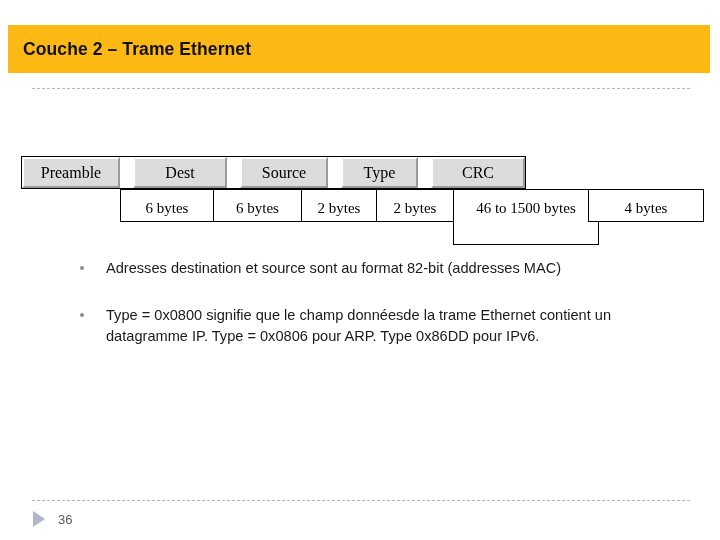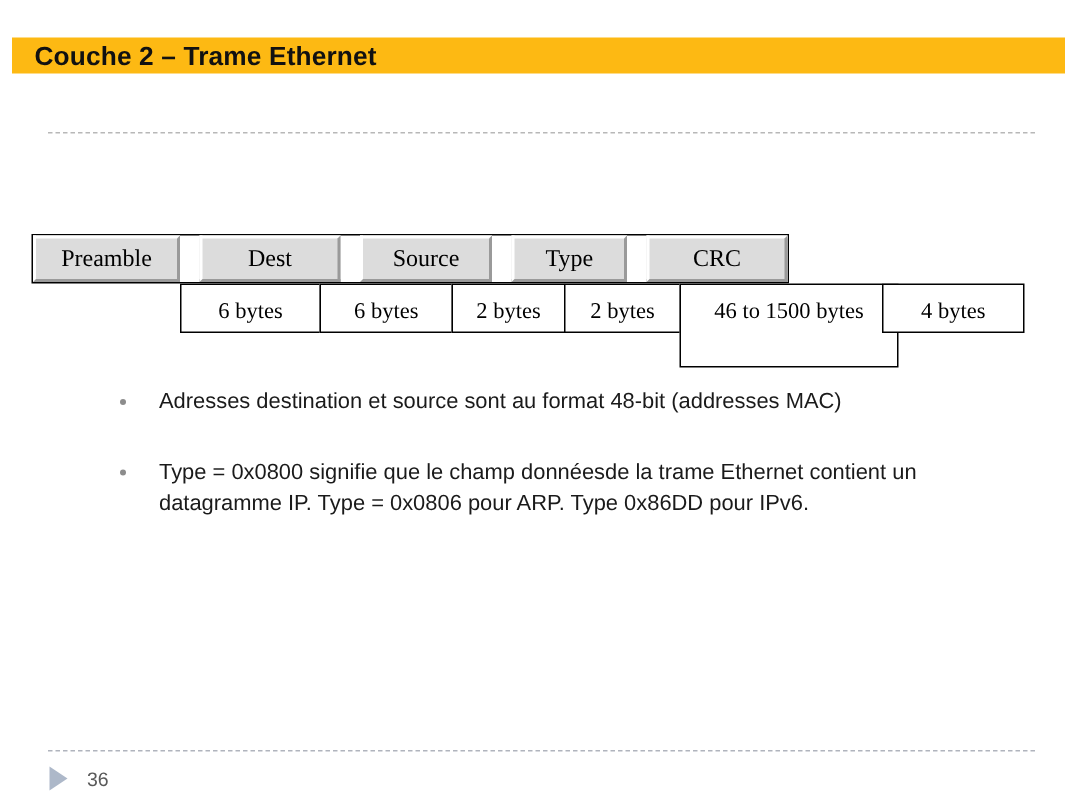--- a/index.html
+++ b/index.html
@@ -14,21 +14,21 @@
     overflow: hidden;
     font-family: "Liberation Sans", sans-serif;
   }
 
   
   .title-bar {
     position: absolute;
     left: 8px;
     top: 25px;
     width: 702px;
-    height: 24px;
+    height: 48px;
     background: #FDB913;
     display: flex;
     align-items: center;
   }
   .title-text {
     margin-left: 15px;
     font-size: 17.5px;
     font-weight: bold;
     color: #111111;
     letter-spacing: 0.1px;
@@ -210,31 +210,31 @@
     </div>
     <div class="bcell short" style="left:280px; width:76px">
       <span>2 bytes</span>
     </div>
     <div class="bcell short" style="left:355px; width:78px">
       <span>2 bytes</span>
     </div>
     <div class="bcell tall" style="left:432px; width:146px">
       <span style="display:block;max-width:105px">46 to 1500 bytes</span>
     </div>
-    <div class="bcell short" style="left:567px; width:95px">
+    <div class="bcell short" style="left:567px; width:116px">
       <span>4 bytes</span>
     </div>
   </div>
 
 </div>
 
 <div class="bullets">
   <div class="bullet">
     <span class="bullet-dot"></span>
-    <span>Adresses destination et source sont au format 48-bit (addresses MAC)</span>
+    <span>Adresses destination et source sont au format 82-bit (addresses MAC)</span>
   </div>
   <div class="bullet" style="width:545px">
     <span class="bullet-dot"></span>
     <span>Type = 0x0800 signifie que le champ donnéesde la trame Ethernet contient un datagramme IP.  Type = 0x0806 pour ARP. Type 0x86DD pour IPv6.</span>
   </div>
 </div>
 
 <div class="rule-bottom"></div>
 
 <div class="footer">

